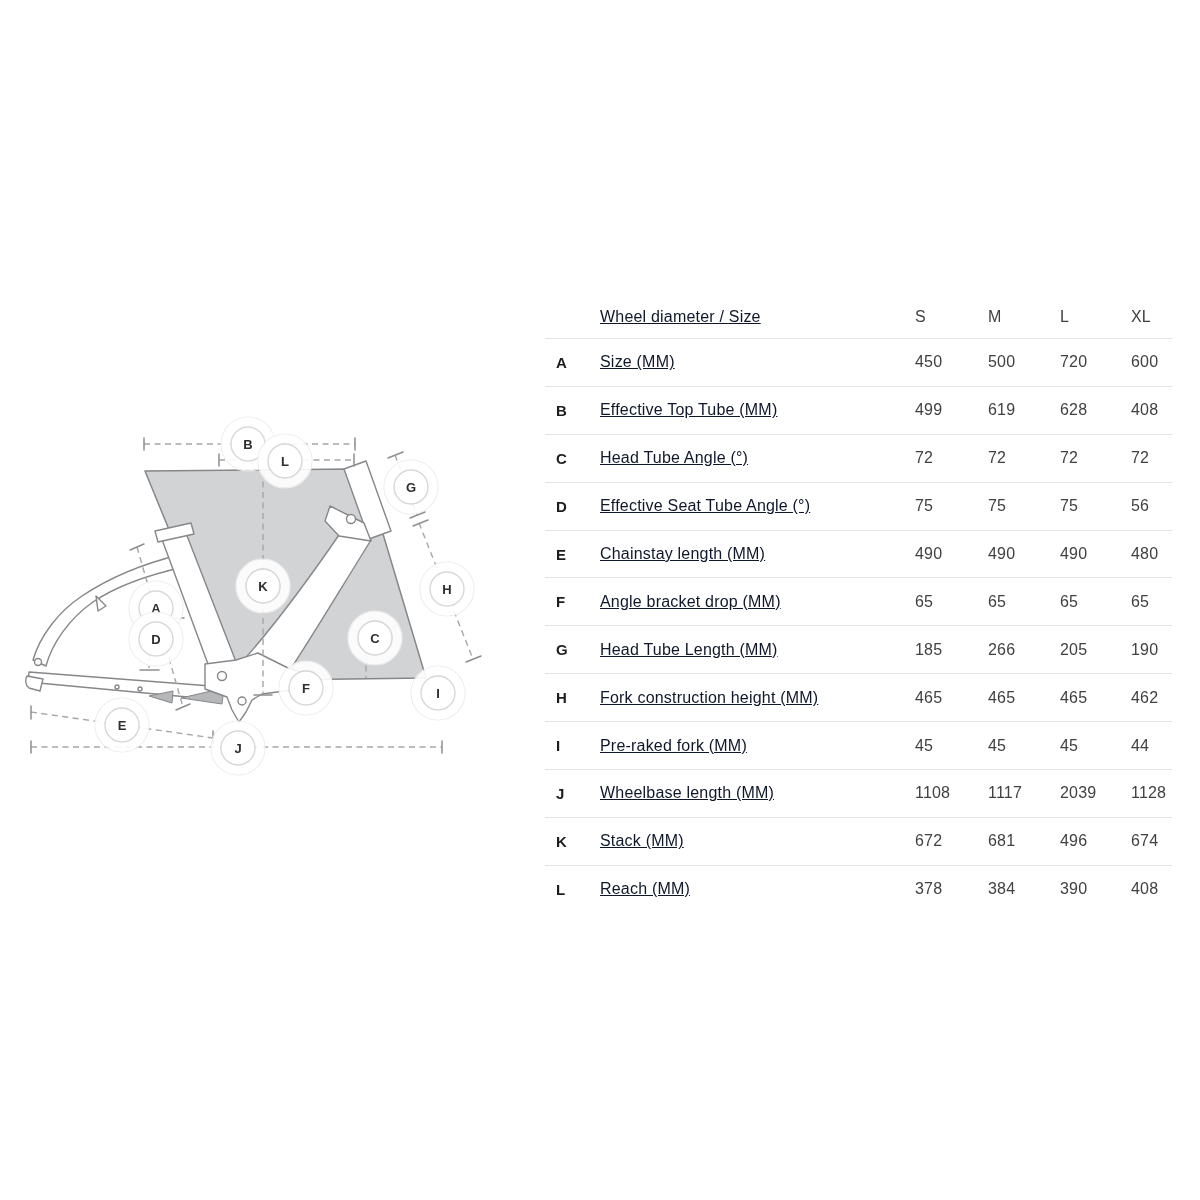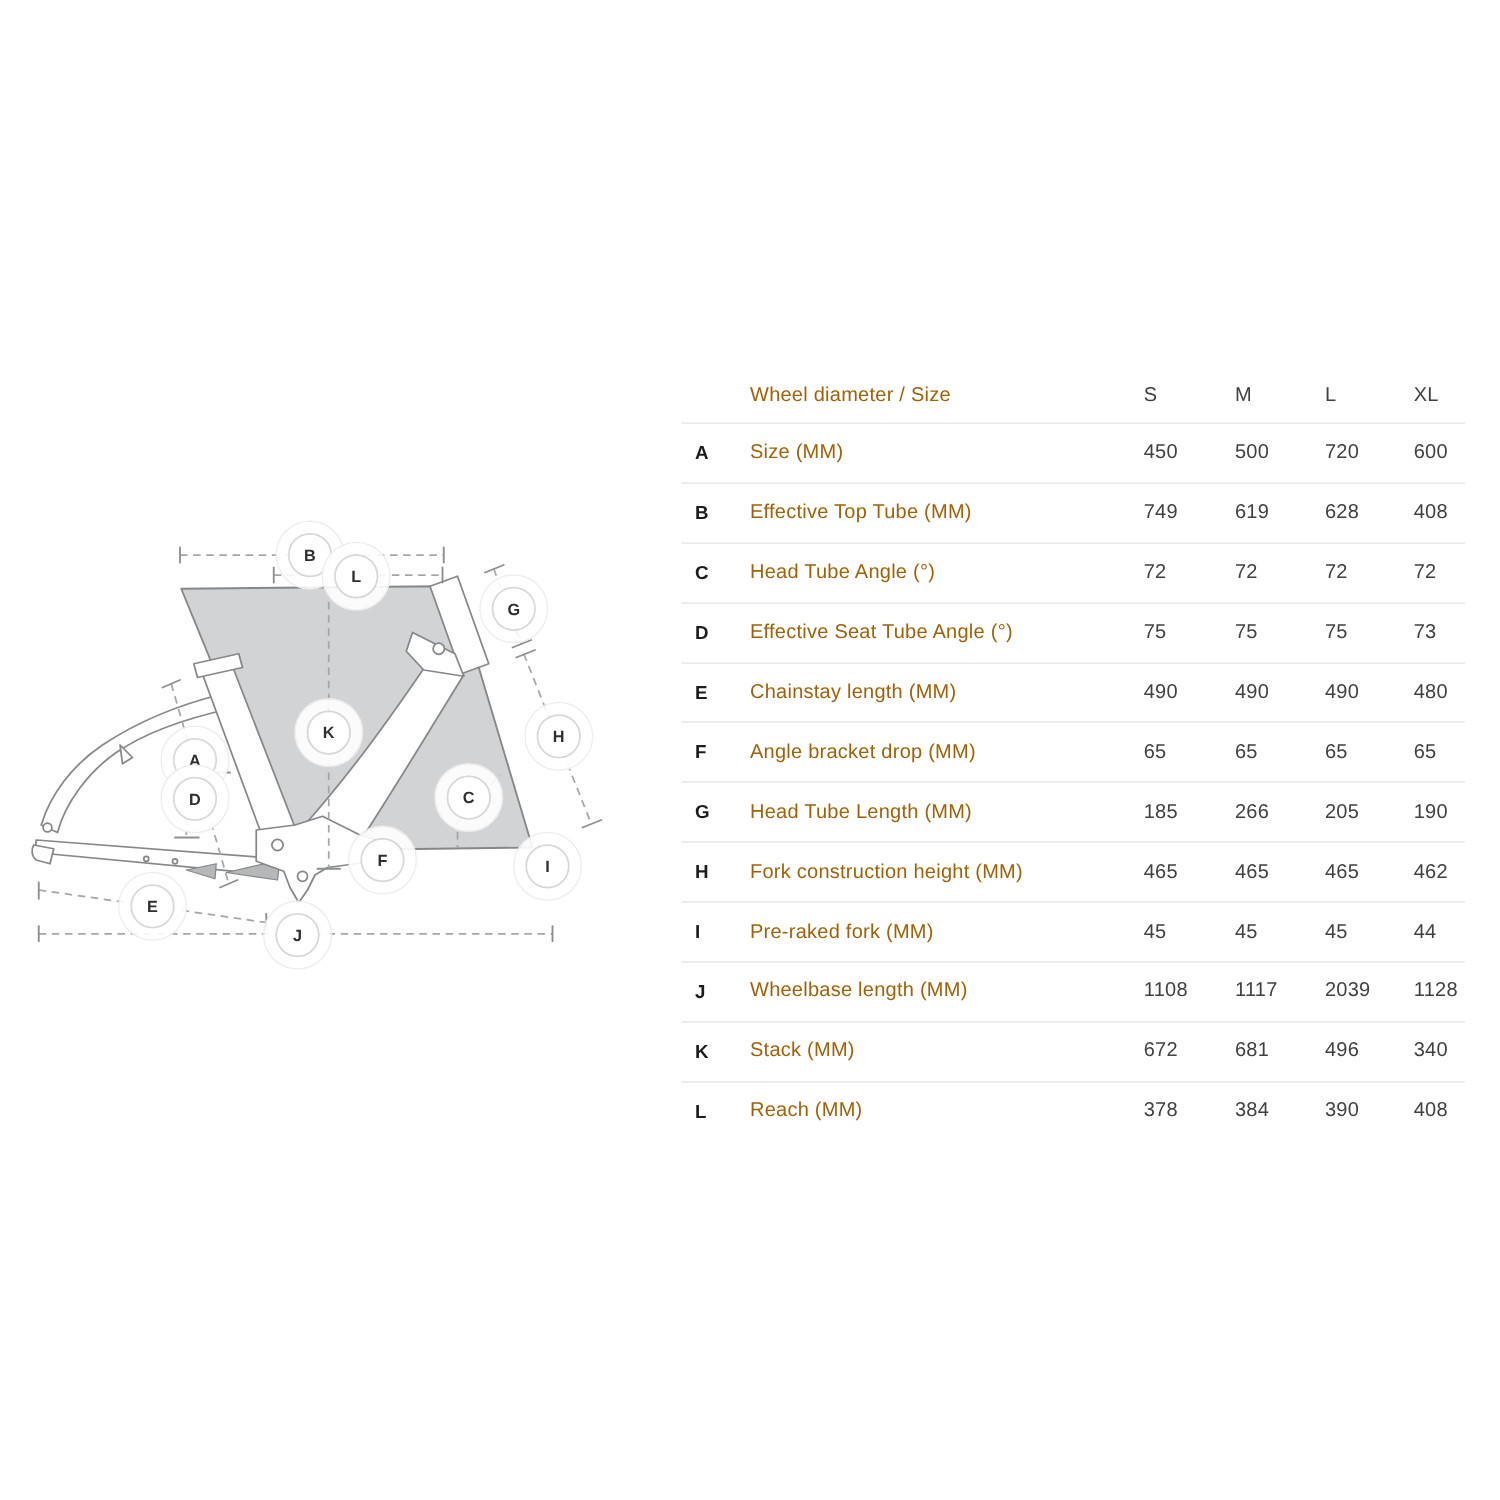--- a/index.html
+++ b/index.html
@@ -6,21 +6,21 @@
   body{width:1200px;height:1200px;background:#ffffff;font-family:"Liberation Sans",sans-serif;}
   .canvas{position:relative;width:1200px;height:1200px;background:#ffffff;}
   #geo-svg{position:absolute;left:0;top:0;width:1200px;height:1200px;}
 
   .geo-table{position:absolute;left:545px;top:295px;width:627px;color:#3f4142;font-size:16px;letter-spacing:.2px;}
   .g-row{display:grid;grid-template-columns:55px 315px 73px 72px 71px 1fr;align-items:center;border-bottom:1px solid #e3e4e5;height:46.9px;}
   .g-row.g-head{height:43px;}
   .g-row:last-child{border-bottom:none;}
   .cell{white-space:nowrap;}
   .cell.letter{font-weight:bold;color:#1c1c1c;font-size:15px;padding-left:11px;}
-  .cell.label{color:#a16207;}
+  .cell.label{color:#0f172a;text-decoration:underline;}
   .cell.val{color:#3f4142;}
 </style>
 </head>
 <body>
 
 <div class="canvas">
 
   <svg id="geo-svg" viewBox="0 0 1200 1200" aria-hidden="true">
 
     <path d="M145,471 L350,469 L383,534 L426,678 L273,680 L227,671 Z" fill="#d2d3d5" stroke="#85878a" stroke-width="1.5" stroke-linejoin="round"></path>
@@ -181,40 +181,40 @@
           <div class="cell letter">A</div>
           <div class="cell label">Size (MM)</div>
           <div class="cell val">450</div>
           <div class="cell val">500</div>
           <div class="cell val">720</div>
           <div class="cell val">600</div>
         </div>
         <div class="g-row">
           <div class="cell letter">B</div>
           <div class="cell label">Effective Top Tube (MM)</div>
-          <div class="cell val">749</div>
+          <div class="cell val">499</div>
           <div class="cell val">619</div>
           <div class="cell val">628</div>
           <div class="cell val">408</div>
         </div>
         <div class="g-row">
           <div class="cell letter">C</div>
           <div class="cell label">Head Tube Angle (°)</div>
           <div class="cell val">72</div>
           <div class="cell val">72</div>
           <div class="cell val">72</div>
           <div class="cell val">72</div>
         </div>
         <div class="g-row">
           <div class="cell letter">D</div>
           <div class="cell label">Effective Seat Tube Angle (°)</div>
           <div class="cell val">75</div>
           <div class="cell val">75</div>
           <div class="cell val">75</div>
-          <div class="cell val">73</div>
+          <div class="cell val">56</div>
         </div>
         <div class="g-row">
           <div class="cell letter">E</div>
           <div class="cell label">Chainstay length (MM)</div>
           <div class="cell val">490</div>
           <div class="cell val">490</div>
           <div class="cell val">490</div>
           <div class="cell val">480</div>
         </div>
         <div class="g-row">
@@ -256,21 +256,21 @@
           <div class="cell val">1117</div>
           <div class="cell val">2039</div>
           <div class="cell val">1128</div>
         </div>
         <div class="g-row">
           <div class="cell letter">K</div>
           <div class="cell label">Stack (MM)</div>
           <div class="cell val">672</div>
           <div class="cell val">681</div>
           <div class="cell val">496</div>
-          <div class="cell val">340</div>
+          <div class="cell val">674</div>
         </div>
         <div class="g-row" style="border-bottom: none;">
           <div class="cell letter">L</div>
           <div class="cell label">Reach (MM)</div>
           <div class="cell val">378</div>
           <div class="cell val">384</div>
           <div class="cell val">390</div>
           <div class="cell val">408</div>
         </div>
       </div>

